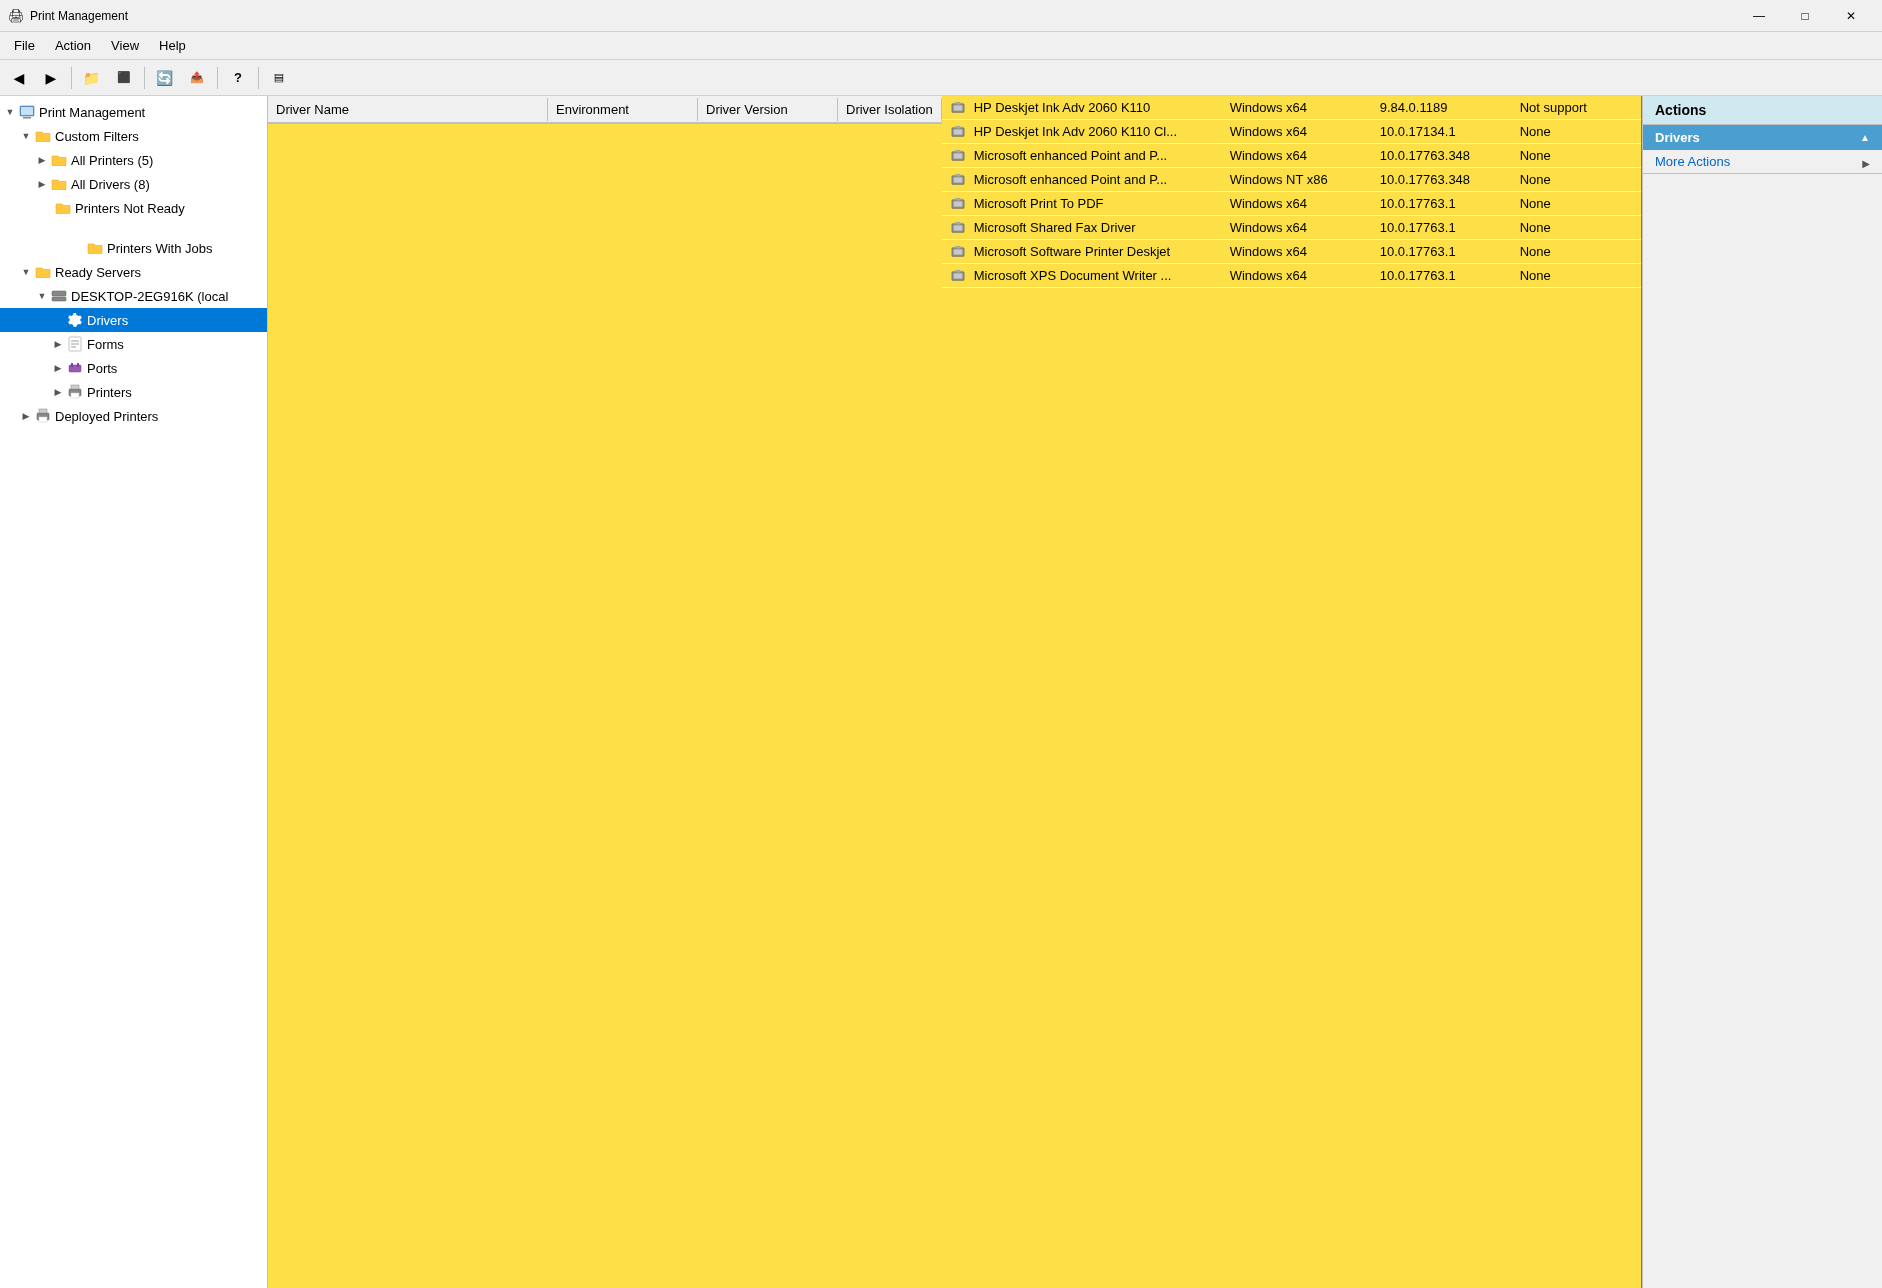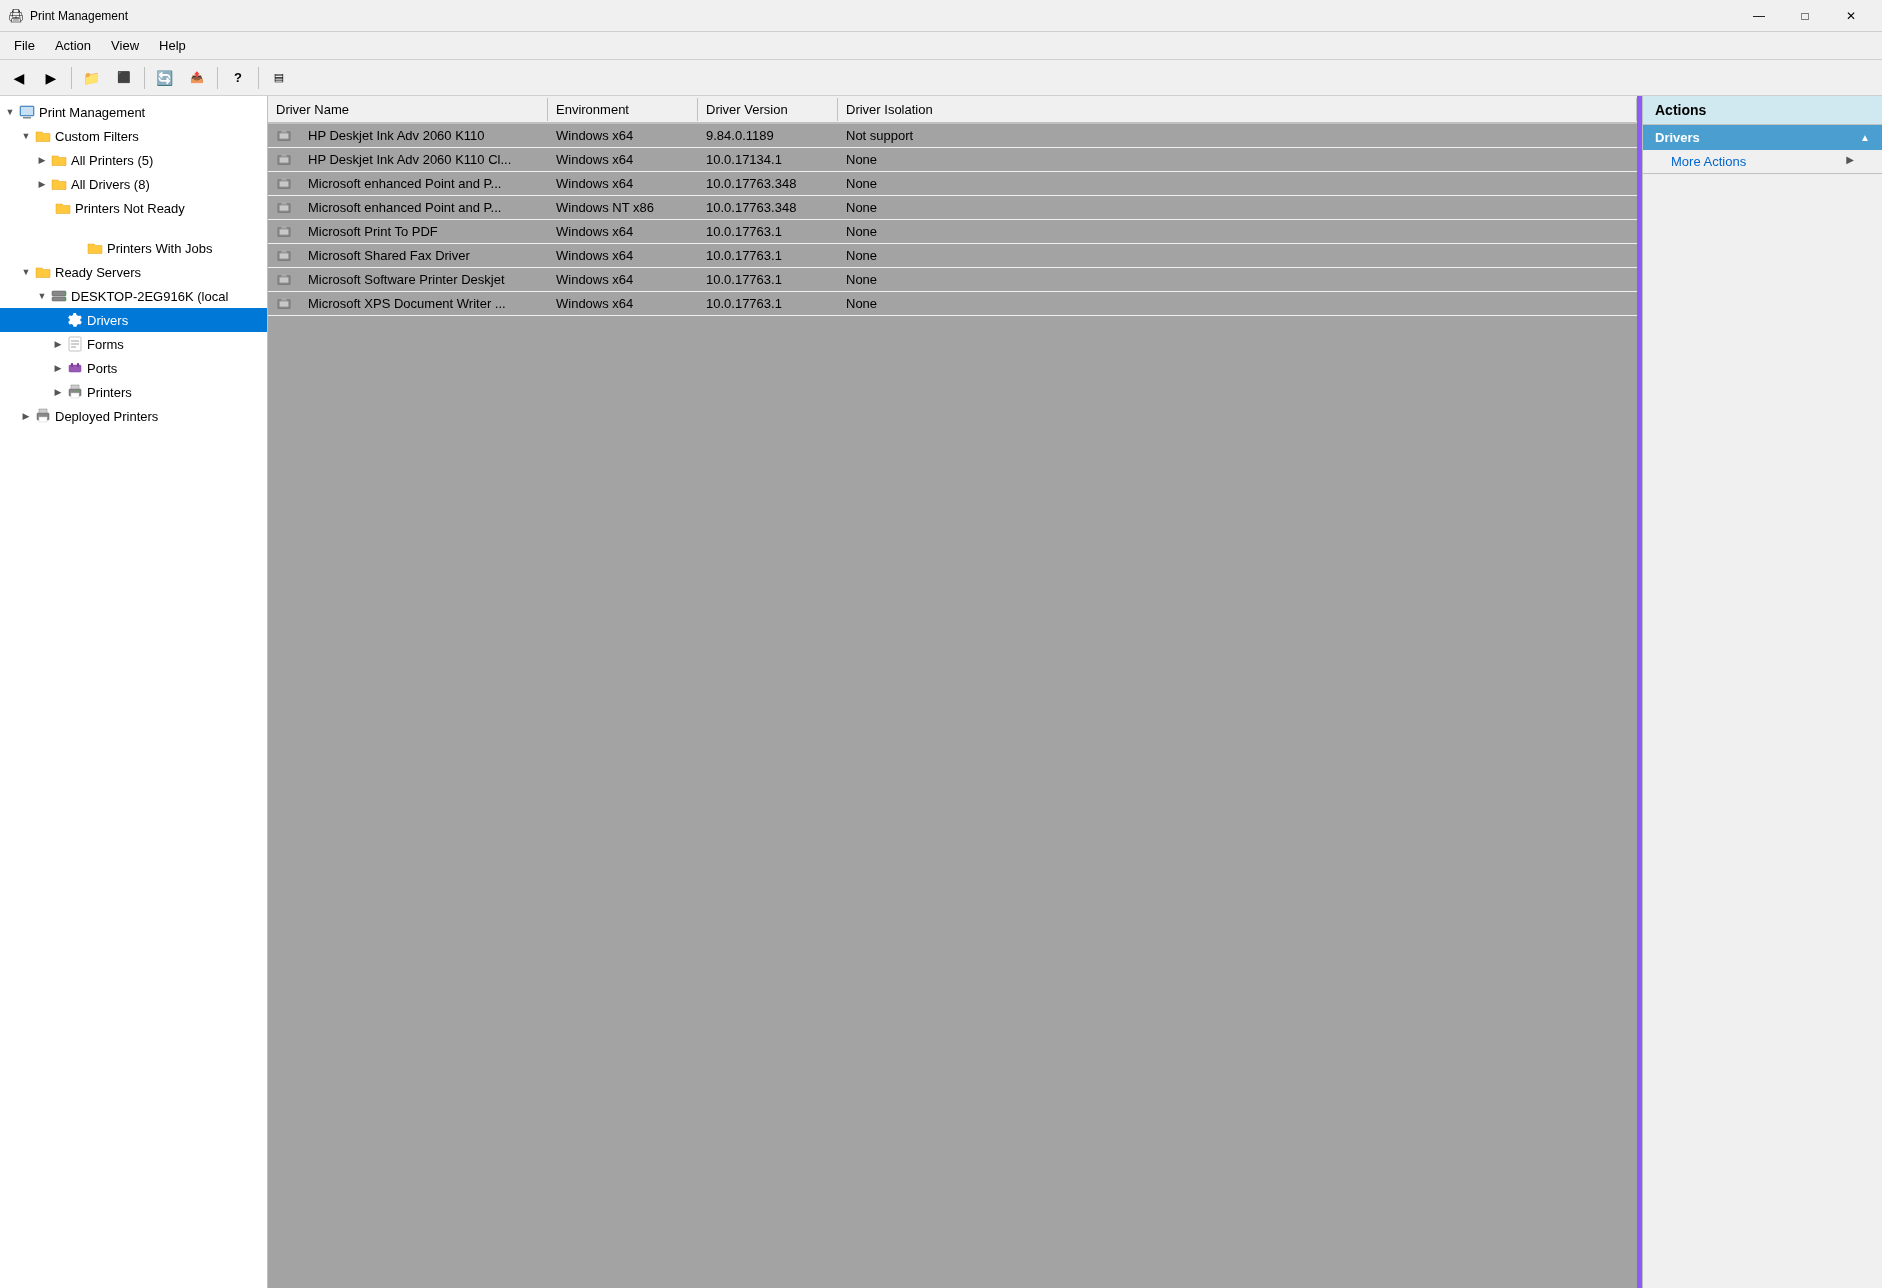--- a/index.html
+++ b/index.html
@@ -144,25 +144,25 @@
     .tree-label {
       font-size: 13px;
       color: #000;
       overflow: hidden;
       text-overflow: ellipsis;
     }
 
     
     .center-panel {
       flex: 1;
-      background: #a3a3a3;
-      border-right: 5px solid #8b5cf6;
+      background: #fde047;
+      border-right: 1px solid #8b5cf6;
       overflow: auto;
       display: flex;
-      flex-direction: column;
+      flex-direction: row;
     }
 
     
     .table-header {
       display: flex;
       align-items: center;
       background: #f0f0f0;
       border-bottom: 2px solid #c0c0c0;
       height: 28px;
       position: sticky;
@@ -200,21 +200,21 @@
       padding: 2px 8px;
       font-size: 13px;
       white-space: nowrap;
       overflow: hidden;
       text-overflow: ellipsis;
     }
     .cell-name {
       width: 280px;
       display: flex;
       align-items: center;
-      gap: 16px;
+      gap: 8px;
     }
     .cell-env { width: 150px; }
     .cell-ver { width: 140px; }
     .cell-iso { flex: 1; }
 
     
     .driver-icon {
       width: 16px;
       height: 16px;
       flex-shrink: 0;
@@ -252,22 +252,22 @@
       color: white;
       font-size: 13px;
       font-weight: bold;
       cursor: pointer;
     }
     .actions-section-header .chevron {
       font-size: 10px;
     }
     .action-item {
       display: flex;
-      align-items: flex-start;
-      padding: 4px 28px;
+      align-items: flex-end;
+      padding: 4px 12px;
       font-size: 13px;
       color: #0066cc;
       cursor: pointer;
     }
     .action-item .action-arrow {
       margin-left: auto;
       font-size: 10px;
       color: #555;
     }
 

